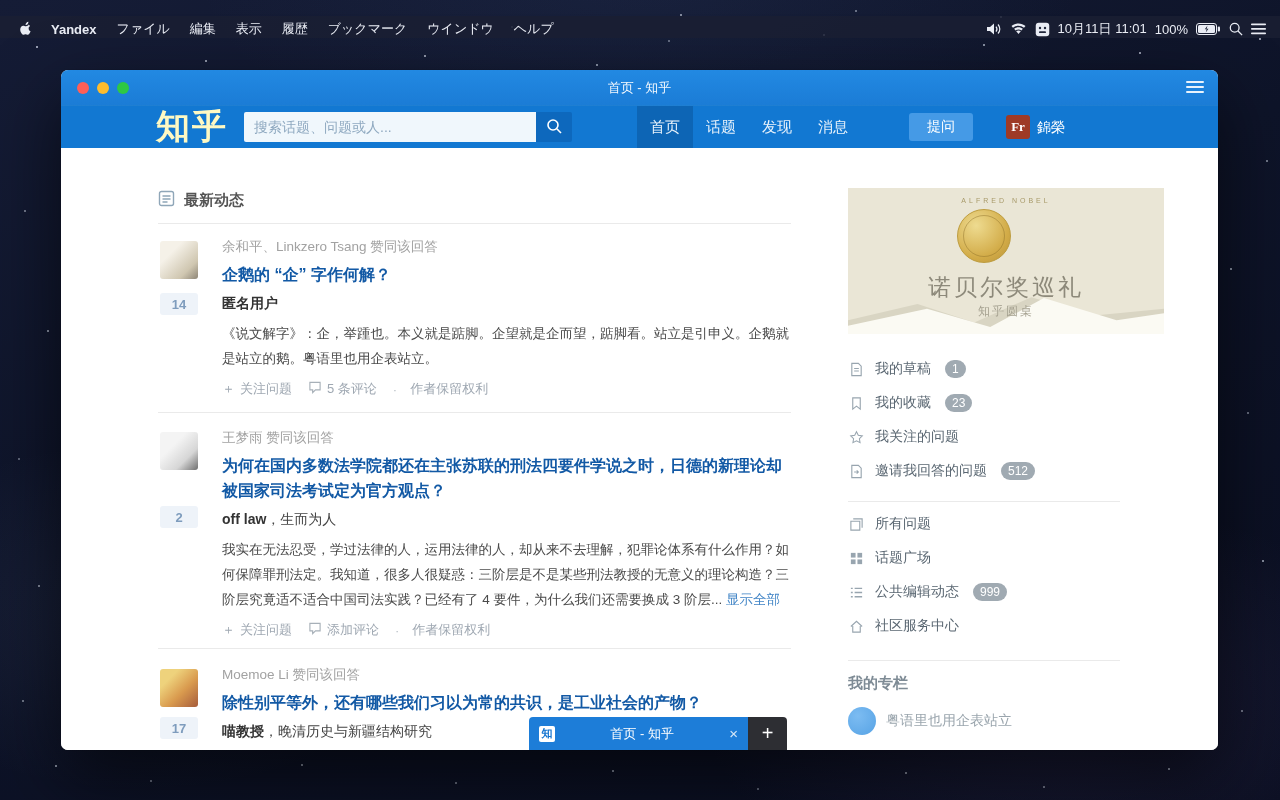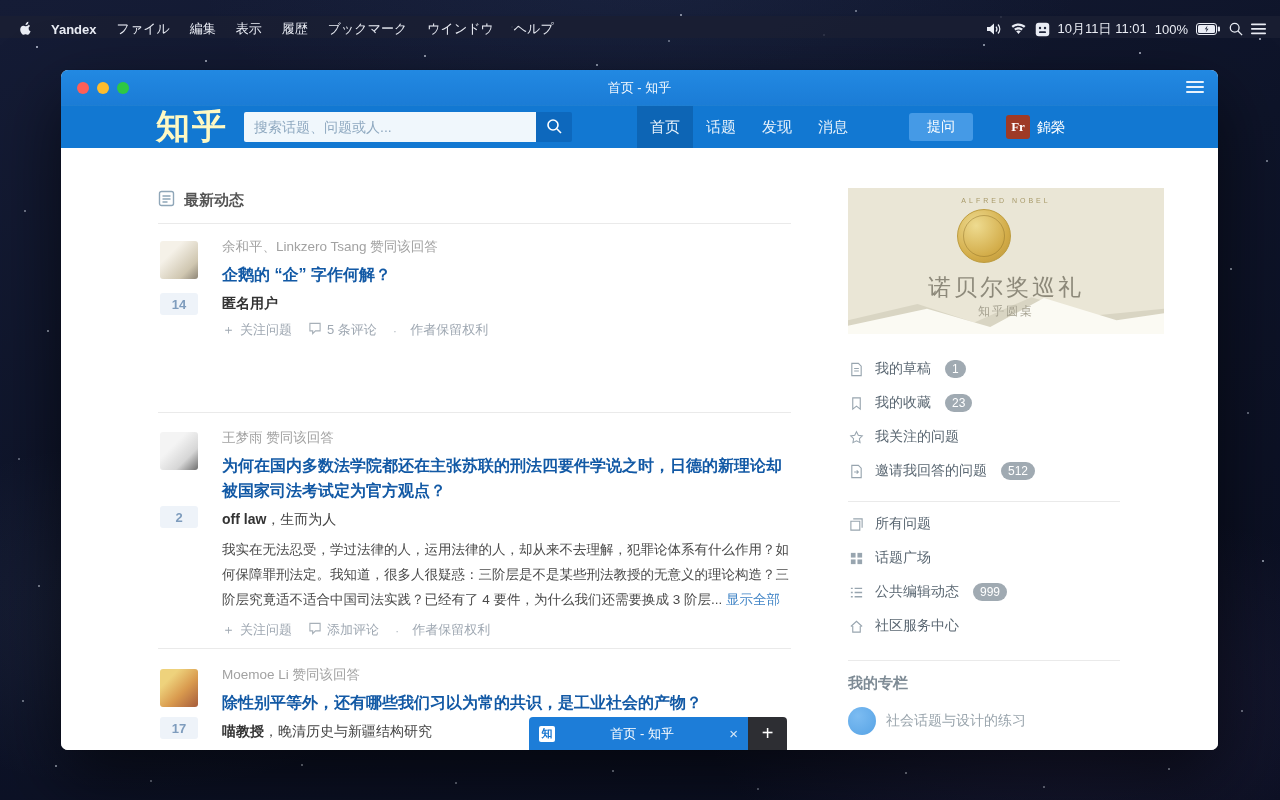--- a/index.html
+++ b/index.html
@@ -255,20 +255,21 @@
     </div>
     <div class="divider d1"></div>
 
     <div class="feed-item item1">
       <div class="fi-avatar"></div>
       <div class="fi-vote">14</div>
       <div class="fi-body">
         <div class="fi-meta">余和平、Linkzero Tsang 赞同该回答</div>
         <div class="fi-title">企鹅的 “企” 字作何解？</div>
         <div class="fi-author"><b>匿名用户</b><span></span></div>
+        <div class="fi-excerpt"><span>《说文解字》：企，举踵也。本义就是踮脚。企望就是企而望，踮脚看。站立是引申义。企鹅就是站立的鹅。粤语里也用企表站立。</span></div>
         <div class="fi-actions">
           <span class="act act-follow">关注问题</span>
           <span class="act">
             <span><svg width="14" height="13" viewBox="0 0 14 14">
                   <path d="M1.5 1.5h11v8h-5l-3 3v-3h-3z" stroke="#a7b0b8" fill="none" stroke-width="1.2"></path>
                 </svg></span>
             <span>5 条评论</span>
           </span>
           <span class="act act-rights">作者保留权利</span>
         </div>
@@ -399,21 +400,21 @@
             </span>
           <span>社区服务中心</span>
         </div>
       </div>
 
       <div class="sb-div sd2"></div>
 
       <div class="sb-columns-header">我的专栏</div>
       <div class="sb-column-item">
         <span class="col-avatar"></span>
-        <span class="col-label">社会话题与设计的练习</span>
+        <span class="col-label">粤语里也用企表站立</span>
       </div>
     </div>
   </div>
 
   <div class="tabbar">
     <div class="tab">
       <span class="tab-favicon">知</span>
       <span class="tab-title">首页 - 知乎</span>
       <span class="tab-close">×</span>
     </div>

